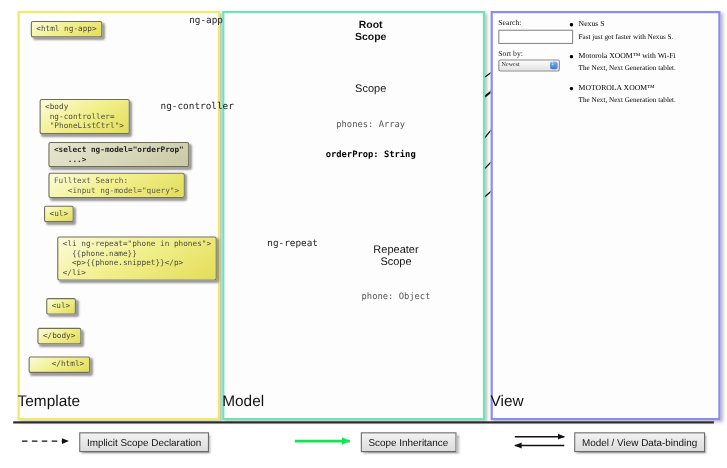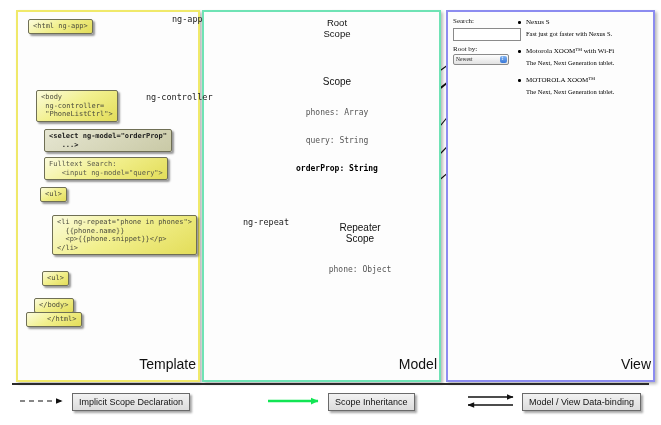--- a/index.html
+++ b/index.html
@@ -3,21 +3,21 @@
 <meta charset="utf-8">
 <style>
   html,body{margin:0;padding:0;background:#ffffff;}
   body{width:661px;height:425px;position:relative;overflow:hidden;
        font-family:"Liberation Sans",sans-serif;}
   #stage{position:absolute;left:0;top:0;width:661px;height:425px;}
   svg.layer{position:absolute;left:0;top:0;width:661px;height:425px;overflow:visible;}
   #svg-back{z-index:1;}
 
   .panel{position:absolute;background:#fdfdfd;box-shadow:2px 2px 3px rgba(0,0,0,.28);z-index:2;}
-  .panel-label{position:absolute;z-index:3;font-size:14px;color:#111;text-align:right;}
+  .panel-label{position:absolute;z-index:3;font-size:14px;color:#111;text-align:left;}
 
   
   .codebox{position:absolute;z-index:4;
     background:linear-gradient(150deg,#fbfbdc 0%,#f2f08f 45%,#e3dd59 100%);
     border:1px solid #6f6f55;border-radius:2px;
     box-shadow:2px 2px 2px rgba(0,0,0,.4);
     font-family:"DejaVu Sans Mono","Liberation Mono",monospace;
     font-size:7px;line-height:8.6px;color:#4b4b3d;
     padding:2px 4px;white-space:pre;letter-spacing:0px;}
   .codebox.bold{font-weight:bold;color:#1b1b1b;
@@ -176,52 +176,51 @@
 
   <div class="codebox" style="left:52px;top:215px;">&lt;li ng-repeat="phone in phones"&gt;
   {{phone.name}}
   &lt;p&gt;{{phone.snippet}}&lt;/p&gt;
 &lt;/li&gt;</div>
 
   <div class="codebox" style="left:42px;top:271px;">&lt;ul&gt;</div>
 
   <div class="codebox" style="left:34px;top:298px;">&lt;/body&gt;</div>
 
-  <div class="codebox" style="left:26px;top:312px;padding-left:20px;">&lt;/html&gt;</div>
+  <div class="codebox" style="left:26px;top:324px;padding-left:20px;">&lt;/html&gt;</div>
 
   <div class="edgelabel" style="left:172px;top:14px;">ng-app</div>
   <div class="edgelabel" style="left:146px;top:92px;">ng-controller</div>
   <div class="edgelabel" style="left:243px;top:217px;">ng-repeat</div>
 
-  <div class="scopetext" style="left:297px;top:17px;width:80px;">
+  <div class="scopetext" style="left:297px;top:17px;width:80px;font-weight:bold;">
     <div class="tt">Root</div>
     <div class="tt">Scope</div>
   </div>
 
   <div class="scopetext" style="left:267px;top:76px;width:140px;">
     <div class="tt big">Scope</div>
     <div class="props">
       <div>phones: Array</div>
-      <div>query: String</div>
       <div style="font-weight:bold;color:#000;">orderProp: String</div>
     </div>
   </div>
 
   <div class="scopetext" style="left:305px;top:222px;width:110px;">
     <div class="tt big">Repeater</div>
     <div class="tt big">Scope</div>
     <div class="props">
       <div>phone: Object</div>
     </div>
   </div>
 
   <div class="viewbox" style="left:453px;top:17px;">
     <div class="vlabel">Search:</div>
     <input class="vinput" style="margin-top: 1px;" value="">
-    <div class="vlabel" style="margin-top:2px;">Root by:</div>
+    <div class="vlabel" style="margin-top:2px;">Sort by:</div>
     <div class="vselect" style="margin-top:1px;">
       <span>Newest</span>
       <span class="arrowbtn"></span>
     </div>
   </div>
 
   <div class="plist" style="left:518px;top:18px;width:128px;">
     <div class="pitem">
       <span class="bullet"></span>
       <div class="pname">Nexus S</div>

